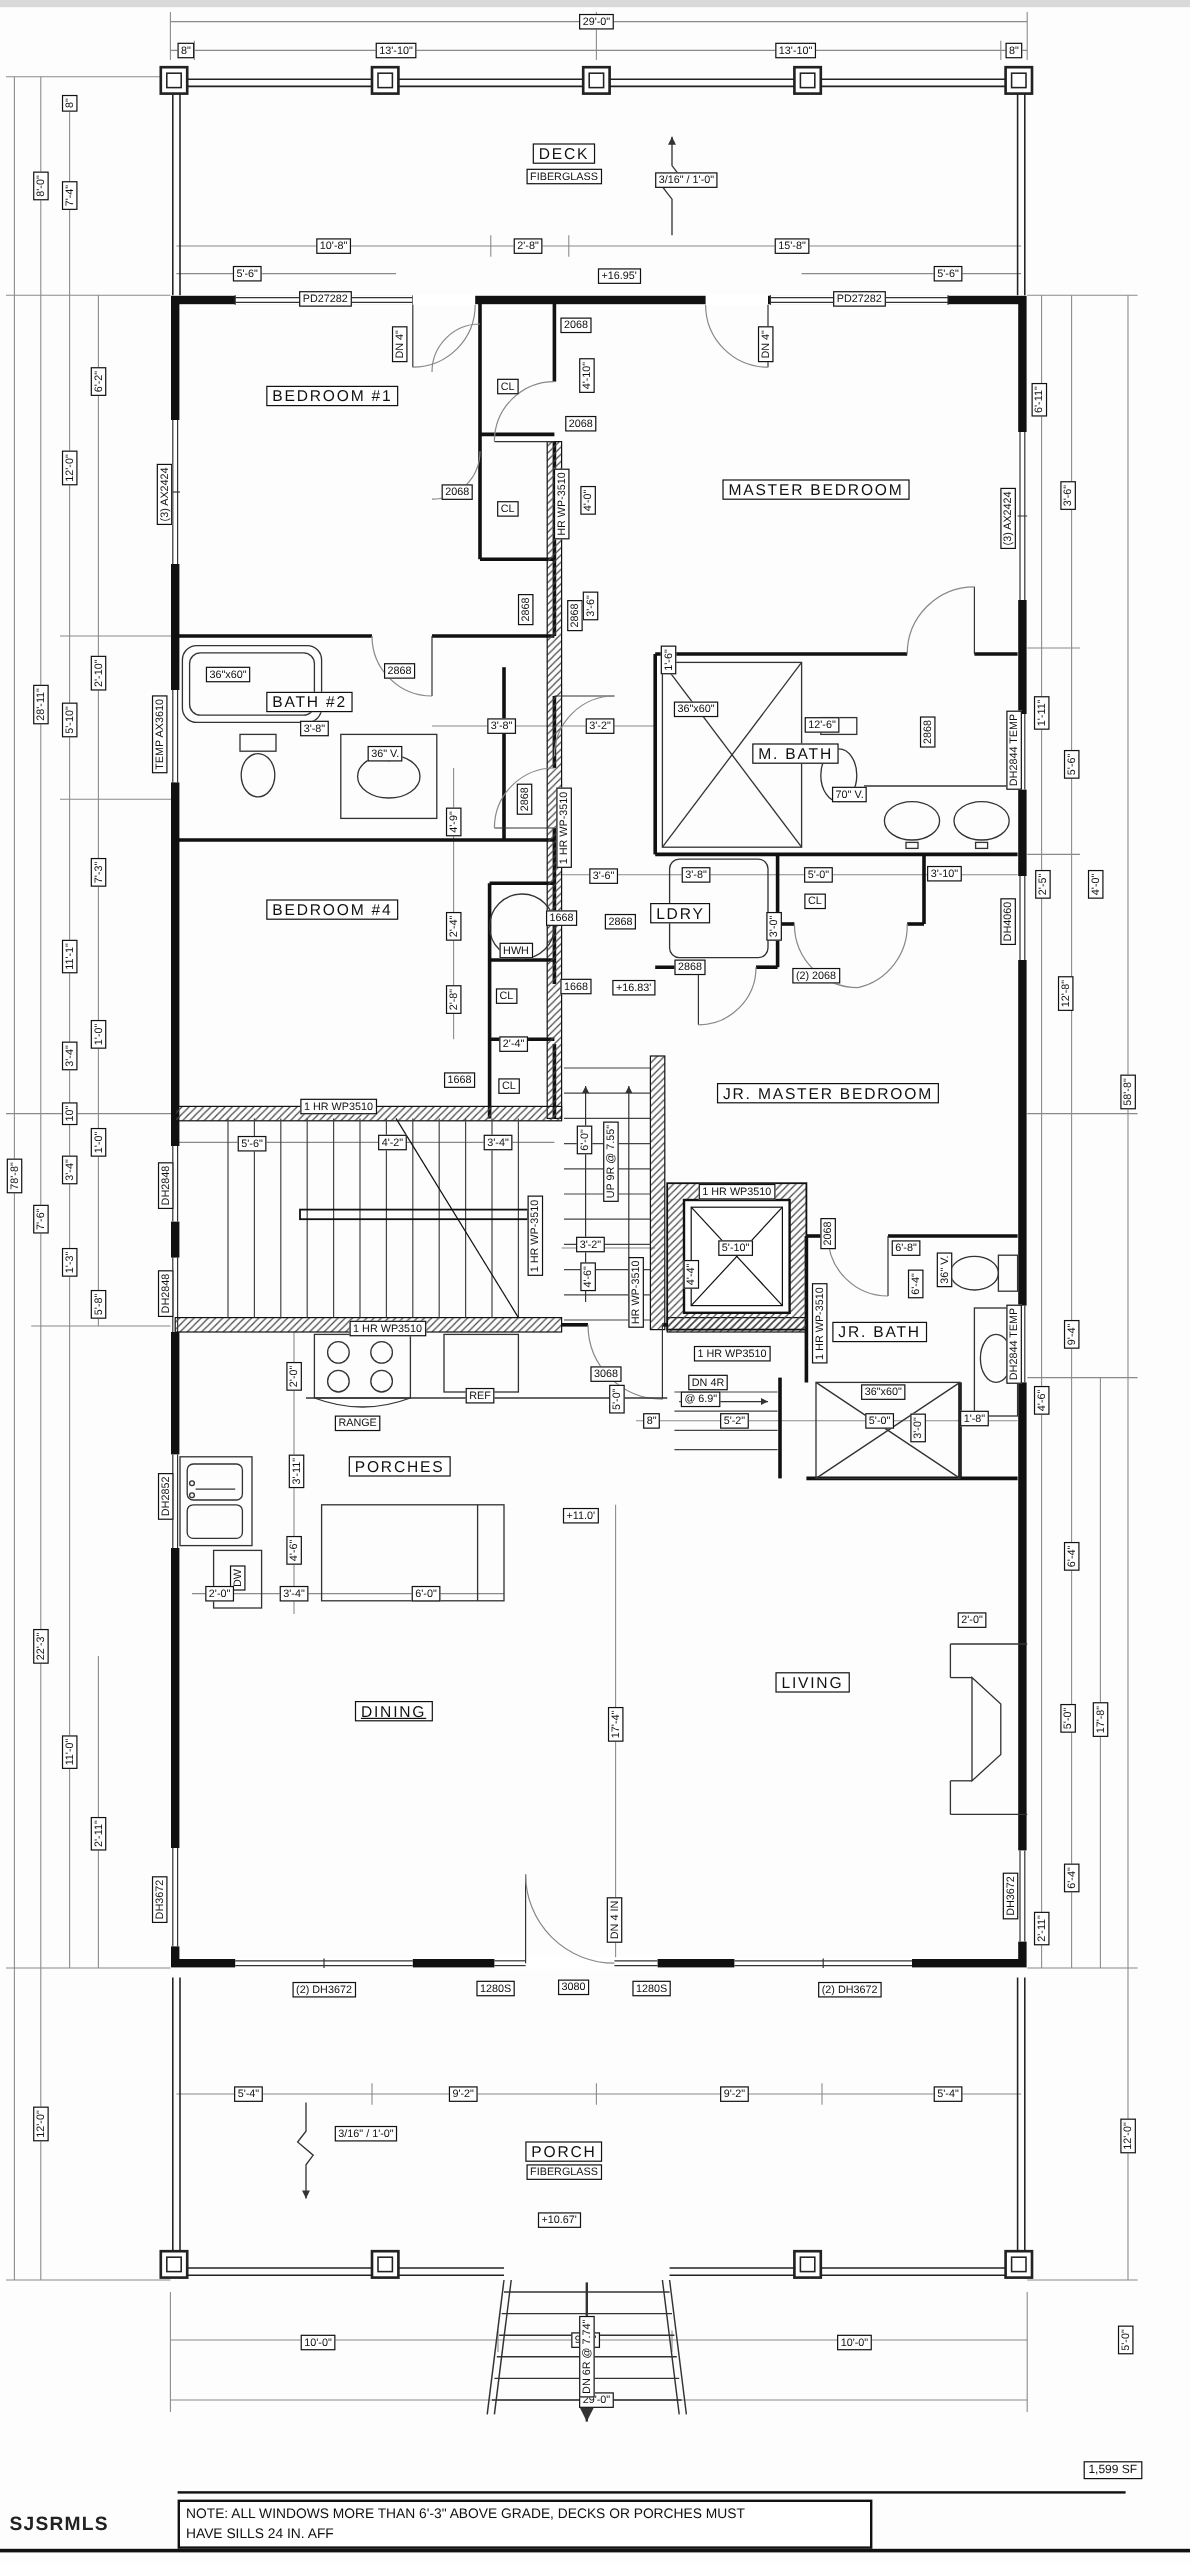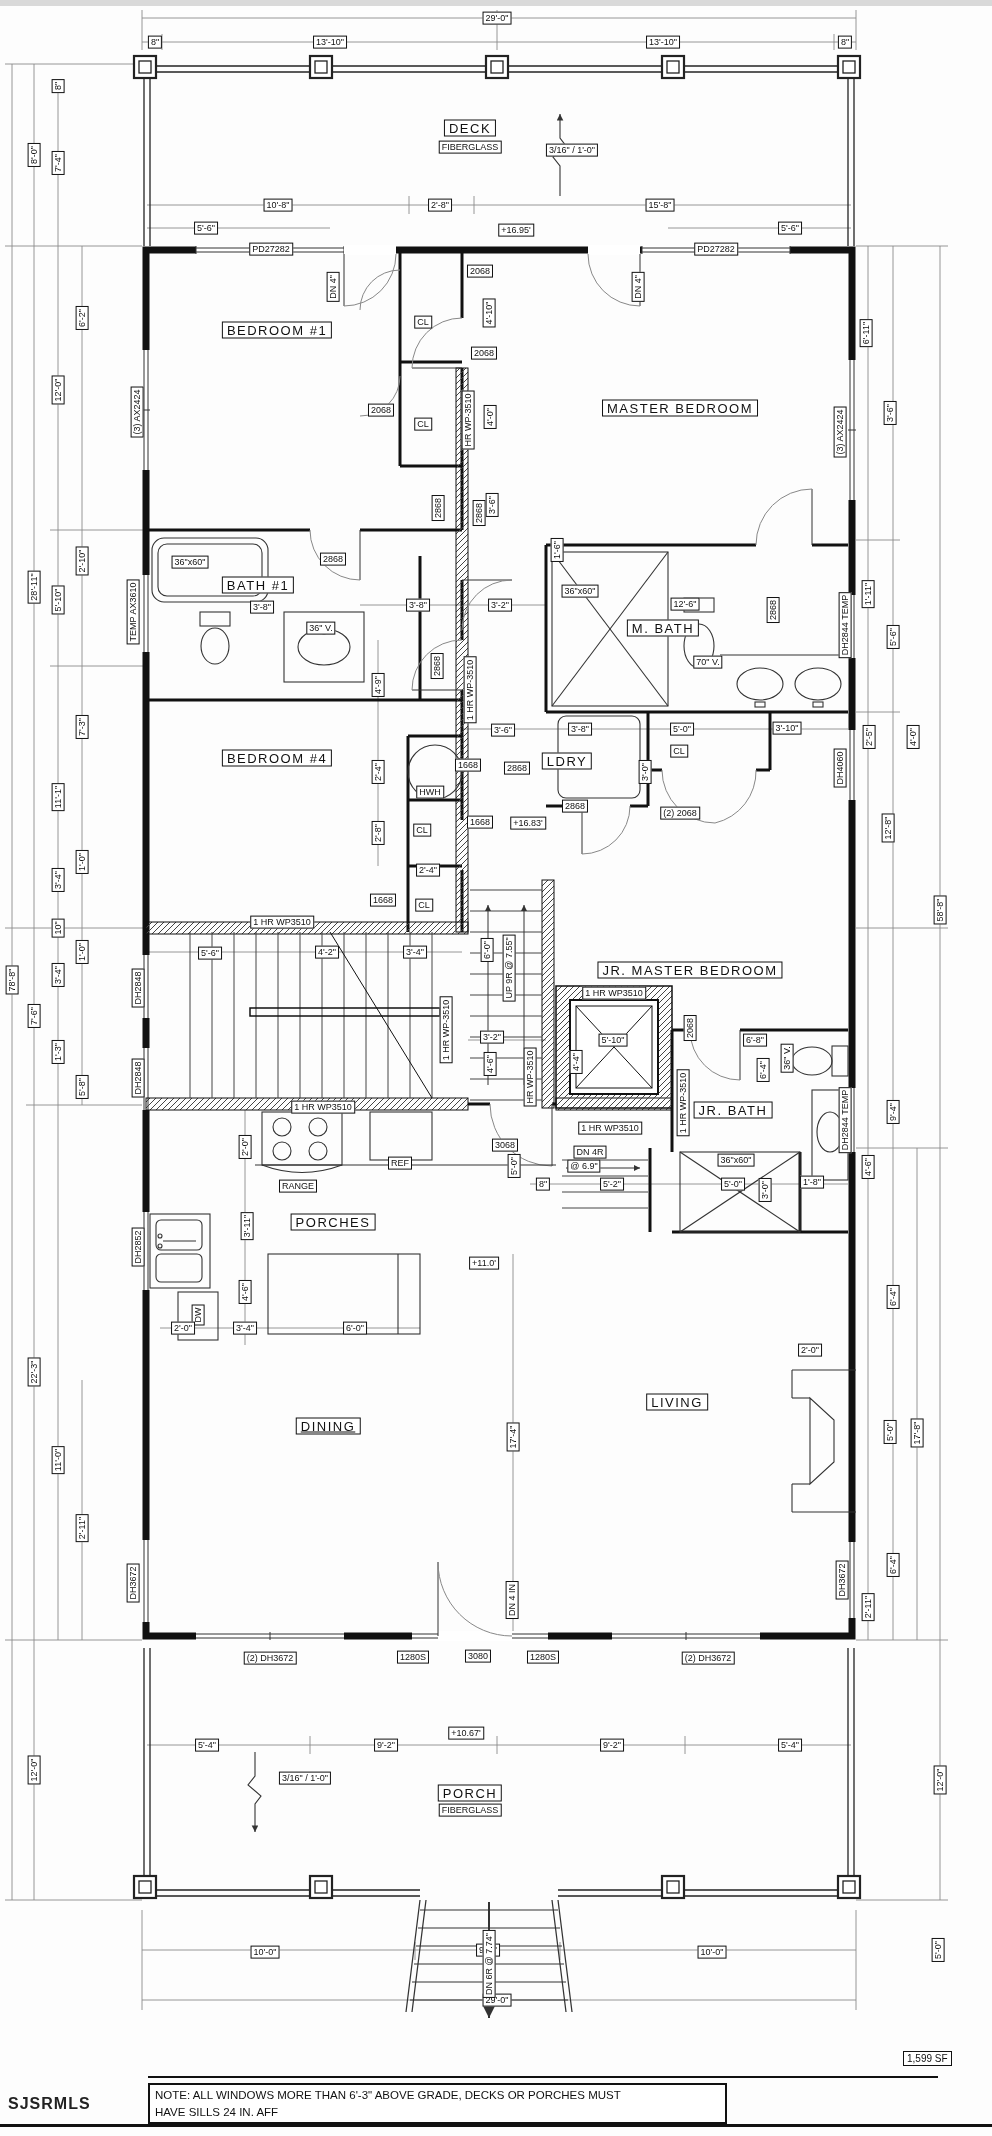--- a/index.html
+++ b/index.html
@@ -552,21 +552,21 @@
       <div class="lbl" style="left: 413px; top: 1657px;">1280S</div>
       <div class="lbl" style="left: 478px; top: 1656px;">3080</div>
       <div class="lbl" style="left: 543px; top: 1657px;">1280S</div>
       <div class="lbl" style="left: 708px; top: 1658px;">(2) DH3672</div>
       <div class="lbl" style="left: 207px; top: 1745px;">5'-4"</div>
       <div class="lbl" style="left: 386px; top: 1745px;">9'-2"</div>
       <div class="lbl" style="left: 612px; top: 1745px;">9'-2"</div>
       <div class="lbl" style="left: 790px; top: 1745px;">5'-4"</div>
       <div class="lbl" style="left: 305px; top: 1778px;">3/16" / 1'-0"</div>
       <div class="lbl" style="left: 470px; top: 1810px;">FIBERGLASS</div>
-      <div class="lbl" style="left: 466px; top: 1733px;">+10.67'</div>
+      <div class="lbl" style="left: 466px; top: 1850px;">+10.67'</div>
       <div class="lbl v" style="left: 940px; top: 1780px;">12'-0"</div>
       <div class="lbl" style="left: 265px; top: 1952px;">10'-0"</div>
       <div class="lbl" style="left: 488px; top: 1950px;">9'-0"</div>
       <div class="lbl" style="left: 712px; top: 1952px;">10'-0"</div>
       <div class="lbl" style="left: 497px; top: 2000px;">29'-0"</div>
       <div class="lbl v" style="left: 489px; top: 1964px;">DN 6R @ 7.74"</div>
       <div class="lbl v" style="left: 938px; top: 1950px;">5'-0"</div>
       <div class="lbl v" style="left: 58px; top: 86px;">8"</div>
       <div class="lbl v" style="left: 34px; top: 155px;">8'-0"</div>
       <div class="lbl v" style="left: 58px; top: 163px;">7'-4"</div>
@@ -588,25 +588,25 @@
       <div class="lbl v" style="left: 34px; top: 1372px;">22'-3"</div>
       <div class="lbl v" style="left: 58px; top: 1460px;">11'-0"</div>
       <div class="lbl v" style="left: 82px; top: 1528px;">2'-11"</div>
       <div class="lbl v" style="left: 34px; top: 1770px;">12'-0"</div>
       <div class="lbl v" style="left: 12px; top: 980px;">78'-8"</div>
     </div>
   <div>
       <div class="room" style="left: 470px; top: 128px;">DECK</div>
       <div class="room" style="left: 277px; top: 330px;">BEDROOM #1</div>
       <div class="room" style="left: 680px; top: 408px;">MASTER BEDROOM</div>
-      <div class="room" style="left: 258px; top: 585px;">BATH #1</div>
+      <div class="room" style="left: 258px; top: 585px;">BATH #2</div>
       <div class="room" style="left: 663px; top: 628px;">M. BATH</div>
       <div class="room" style="left: 277px; top: 758px;">BEDROOM #4</div>
       <div class="room" style="left: 567px; top: 761px;">LDRY</div>
-      <div class="room" style="left: 690px; top: 970px; text-align: center;">JR. MASTER BEDROOM</div>
+      <div class="room" style="left: 690px; top: 911px; text-align: center;">JR. MASTER BEDROOM</div>
       <div class="room" style="left: 733px; top: 1110px;">JR. BATH</div>
       <div class="room" style="left: 333px; top: 1222px;">PORCHES</div>
       <div class="room" style="left: 677px; top: 1402px;">LIVING</div>
       <div class="room" style="left: 328px; top: 1426px; text-decoration: underline;">DINING</div>
       <div class="room" style="left: 470px; top: 1793px;">PORCH</div>
     </div>
 
   <div class="titlerule"></div>
   <div class="areabox">1,599 SF</div>
   <div class="notebox">

